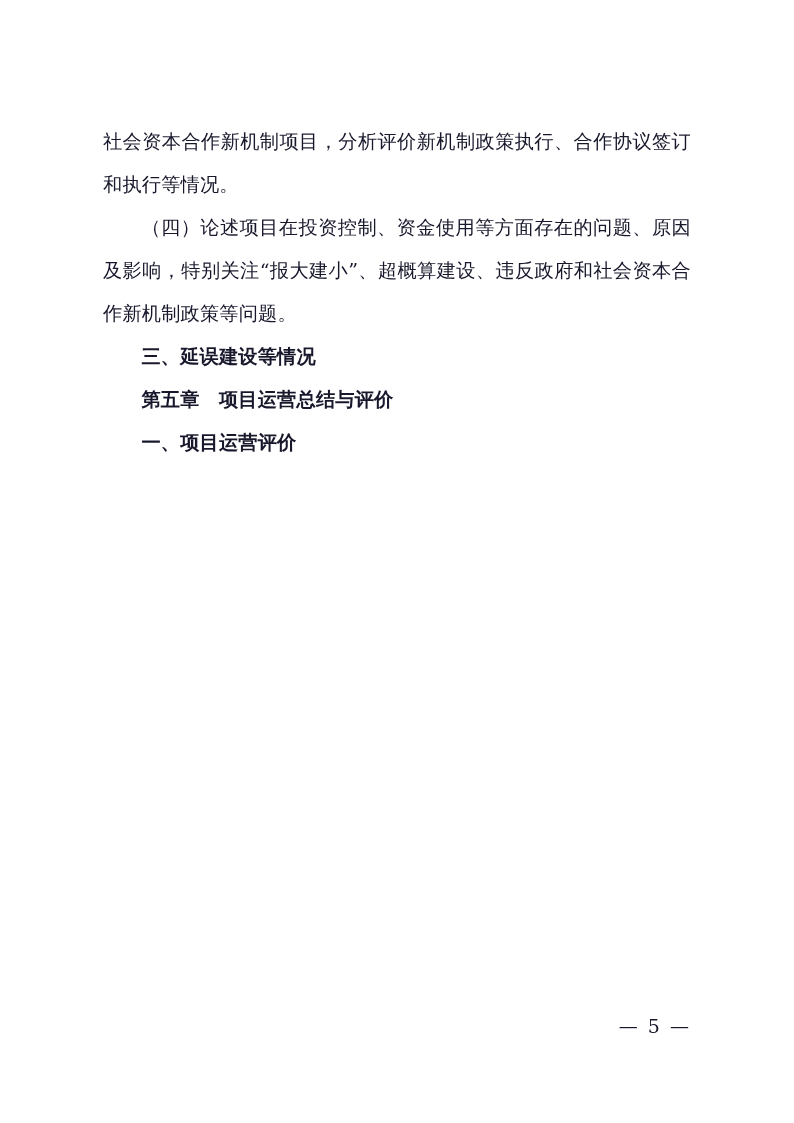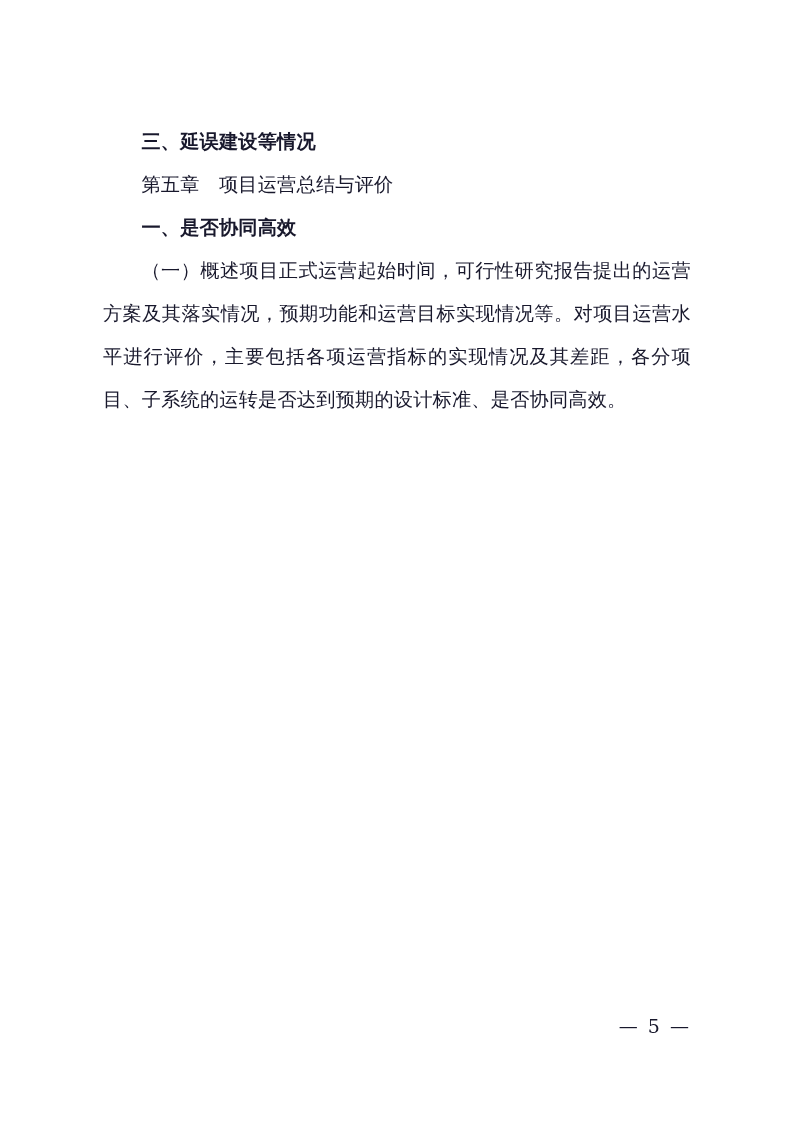--- a/index.html
+++ b/index.html
@@ -38,36 +38,37 @@
     text-indent: 2em;
   }
   p.heading {
     margin: 0;
     text-indent: 2em;
     font-weight: 700;
   }
   p.chapter {
     margin: 0;
     text-indent: 2em;
-    font-weight: 400;
+    font-weight: 700;
   }
   .page-number {
     position: absolute;
     right: 103px;
     bottom: 86px;
     font-size: 19px;
     color: #18182c;
     letter-spacing: 2px;
     font-family: "DejaVu Serif", "Liberation Serif", serif;
   }
 </style>
 </head>
 <body>
 
 <div class="page">
   <div class="doc-body" id="doc-body">
+      <p class="para para">社会资本合作新机制项目，分析评价新机制政策执行、合作协议签订和执行等情况。</p>
+      <p class="para indent">（四）论述项目在投资控制、资金使用等方面存在的问题、原因及影响，特别关注“报大建小”、超概算建设、违反政府和社会资本合作新机制政策等问题。</p>
       <p class="para heading">三、延误建设等情况</p>
       <p class="para chapter">第五章　项目运营总结与评价</p>
-      <p class="para heading">一、是否协同高效</p>
-      <p class="para indent">（一）概述项目正式运营起始时间，可行性研究报告提出的运营方案及其落实情况，预期功能和运营目标实现情况等。对项目运营水平进行评价，主要包括各项运营指标的实现情况及其差距，各分项目、子系统的运转是否达到预期的设计标准、是否协同高效。</p>
+      <p class="para heading">一、项目运营评价</p>
     </div>
   <div class="page-number">— 5 —</div>
 </div>
 
 </body></html>

